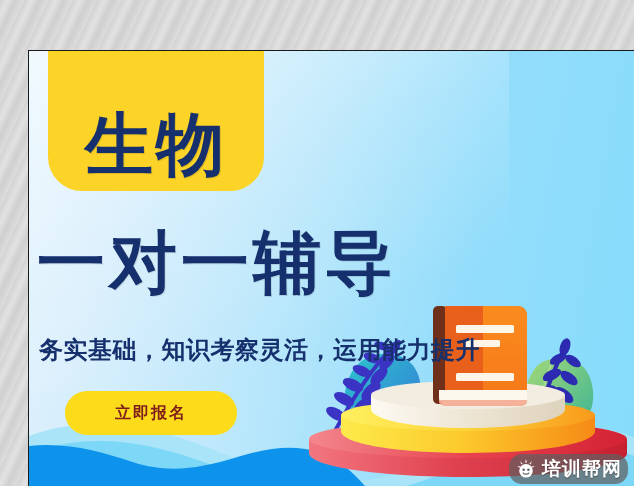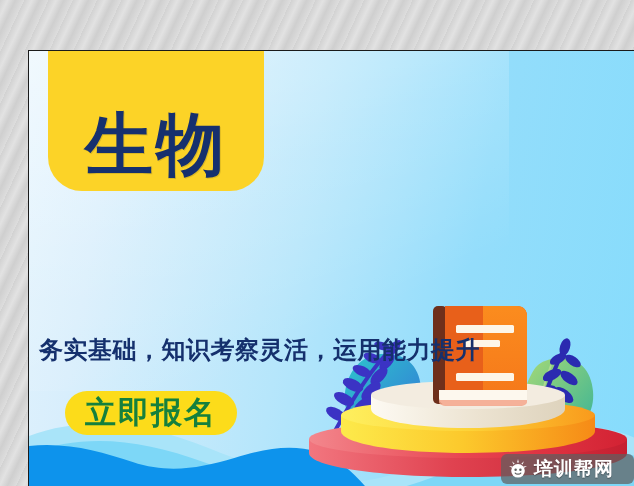--- a/index.html
+++ b/index.html
@@ -107,23 +107,23 @@
     width: 172px;
     height: 44px;
     background: #fcdc1a;
     border-radius: 24px;
     display: flex;
     align-items: center;
     justify-content: center;
     cursor: pointer;
   }
   #cta-button .txt {
-    font-size: 31px;
-    font-weight: bold;
-    color: #15803d;
+    font-size: 16px;
+    font-weight: bold;
+    color: #7f1d1d;
     letter-spacing: 2px;
   }
 
   
   .wave {
     position: absolute;
     bottom: 0;
     left: 0;
     width: 100%;
     pointer-events: none;
@@ -135,26 +135,26 @@
     left: 270px;
     top: 248px;
     width: 338px;
     height: 182px;
   }
   #illustration svg { display: block; }
 
   
   #watermark {
     position: absolute;
-    right: 0;
+    right: 6px;
     bottom: 2px;
     height: 30px;
-    padding: 0 20px 0 6px;
+    padding: 0 6px 0 6px;
     background: rgba(95,95,95,0.72);
-    border-radius: 6px;
+    border-radius: 13px;
     display: flex;
     align-items: center;
     gap: 5px;
   }
   #watermark .wm-text {
     font-size: 19px;
     font-weight: bold;
     color: #ffffff;
     letter-spacing: 1px;
     text-shadow: 0 1px 1px rgba(0,0,0,0.35);
@@ -279,20 +279,21 @@
           <path d="M140,91 L228,91 L228,101 C228,104 225,106 221,106 L148,106 C143,106 140,103 140,99 Z" fill="#fdf8ee"></path>
           <path d="M140,101 L228,101 L228,103 C228,105 225,107 221,107 L148,107 C143,107 140,105 140,103 Z" fill="#f3a58a" opacity="0.85"></path>
         </g>
       </svg>
     </div>
 
     <div id="subject-badge">
       <span class="txt">生物</span>
     </div>
 
+    <div id="headline">一对一辅导</div>
 
     <div id="subtitle">务实基础，知识考察灵活，运用能力提升</div>
 
     <div id="cta-button">
       <span class="txt">立即报名</span>
     </div>
 
   </div>
 
   <div id="watermark">

